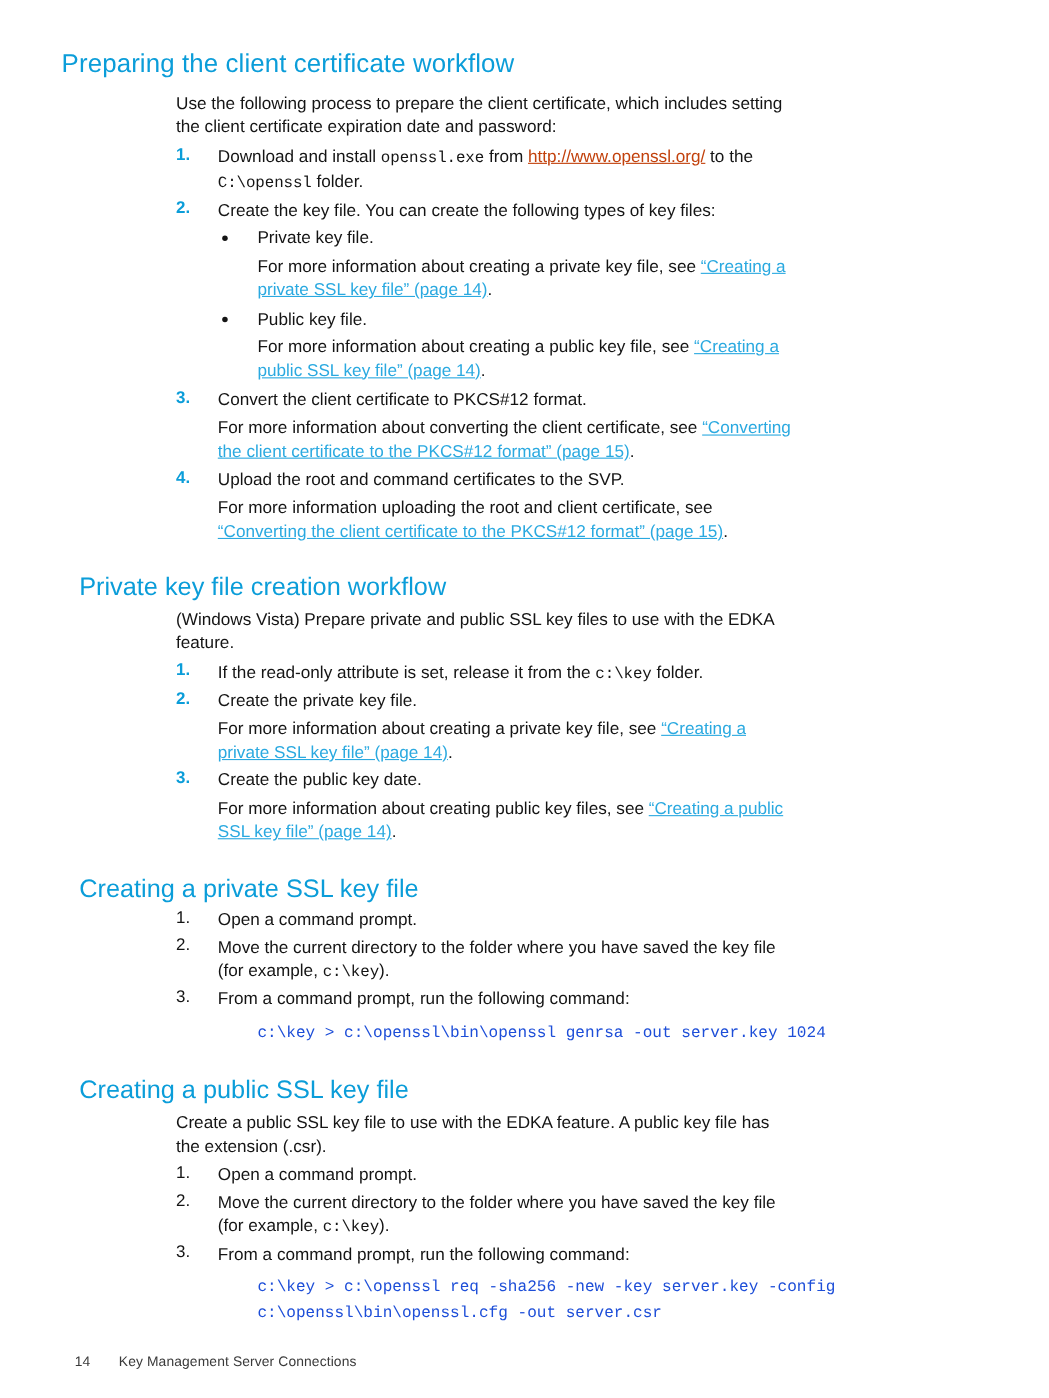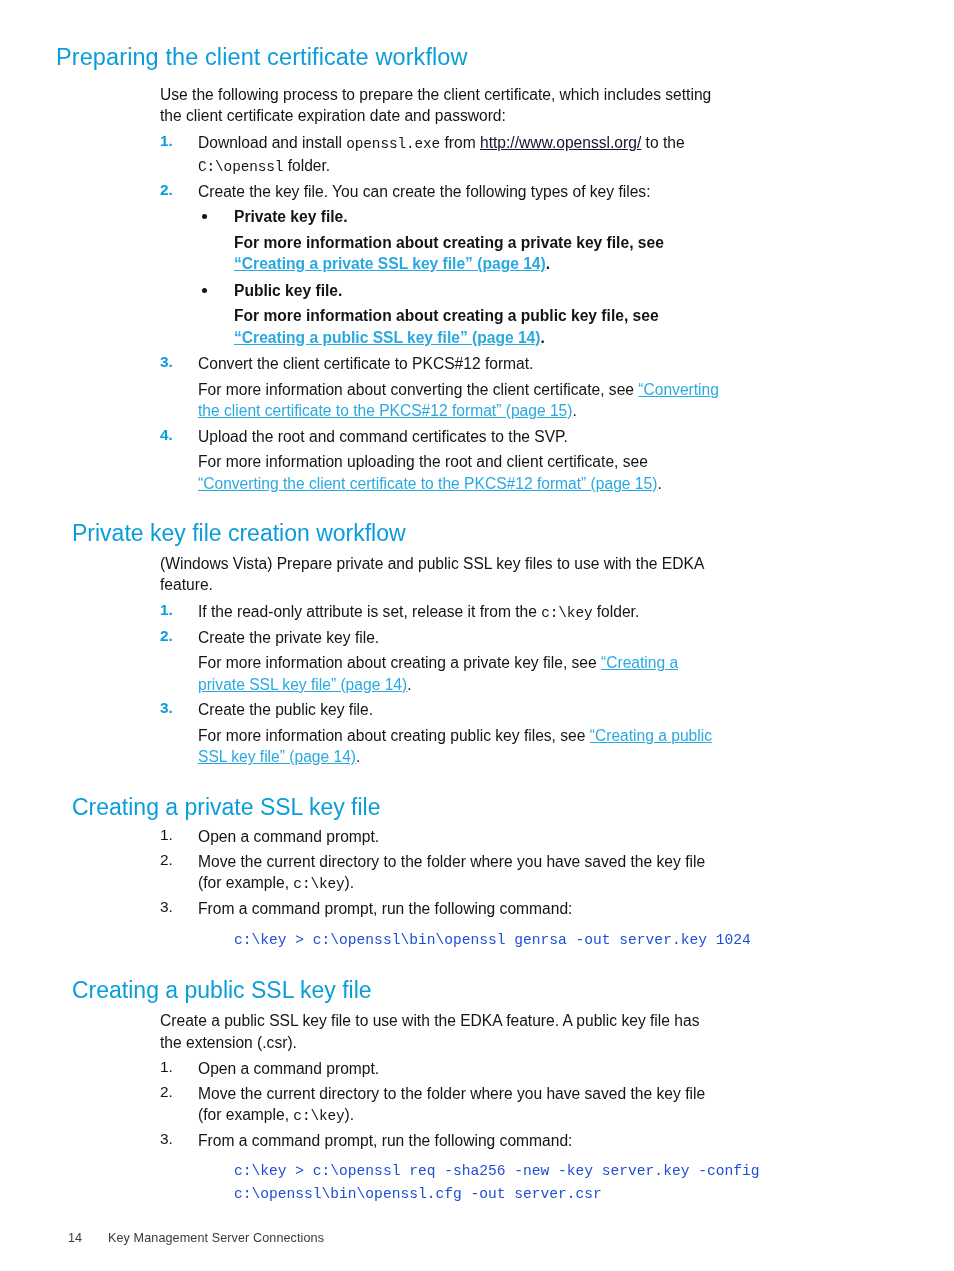--- a/index.html
+++ b/index.html
@@ -86,21 +86,20 @@
     line-height: 1.38;
     margin: 4px 0 4px 0;
     color: #141414;
   }
 
   
   ul.blist {
     list-style: none;
     margin: 4px 0 2px 0;
     padding: 0;
-    font-weight: bold;
   }
   ul.blist > li {
     position: relative;
     padding-left: 36px;
     margin-bottom: 5px;
   }
   ul.blist > li > .bullet {
     position: absolute;
     left: 4px;
     top: 8px;
@@ -118,21 +117,21 @@
   
   .mono {
     font-family: "Liberation Mono", monospace;
     font-size: 14.4px;
     letter-spacing: -0.1px;
   }
   .xref {
     color: #2aa9e0;
   }
   a.weblink {
-    color: #0f172a;
+    color: #c2410c;
     text-decoration: underline;
   }
   pre.cmd {
     font-family: "Liberation Mono", monospace;
     font-size: 14.6px;
     line-height: 1.55;
     color: #1d4ed8;
     margin: 9px 0 0 36px;
     white-space: pre;
   }
@@ -212,21 +211,21 @@
       </li>
 
       <li>
         <span class="num">2.</span>
         <span class="txt">Create the private key file.</span>
         <p class="sub-para"><span>For more information about creating a private key file, see </span><a class="xref" href="#">“Creating a private SSL key file” (page 14)</a><span>.</span></p>
       </li>
 
       <li>
         <span class="num">3.</span>
-        <span class="txt">Create the public key file.</span>
+        <span class="txt">Create the public key date.</span>
         <p class="sub-para"><span>For more information about creating public key files, see </span><a class="xref" href="#">“Creating a public SSL key file” (page 14)</a><span>.</span></p>
       </li>
     </ol>
   </div>
 
   <h2 class="h2">Creating a private SSL key file</h2>
 
   <div class="body-indent">
 
     <ol class="olist plain">

